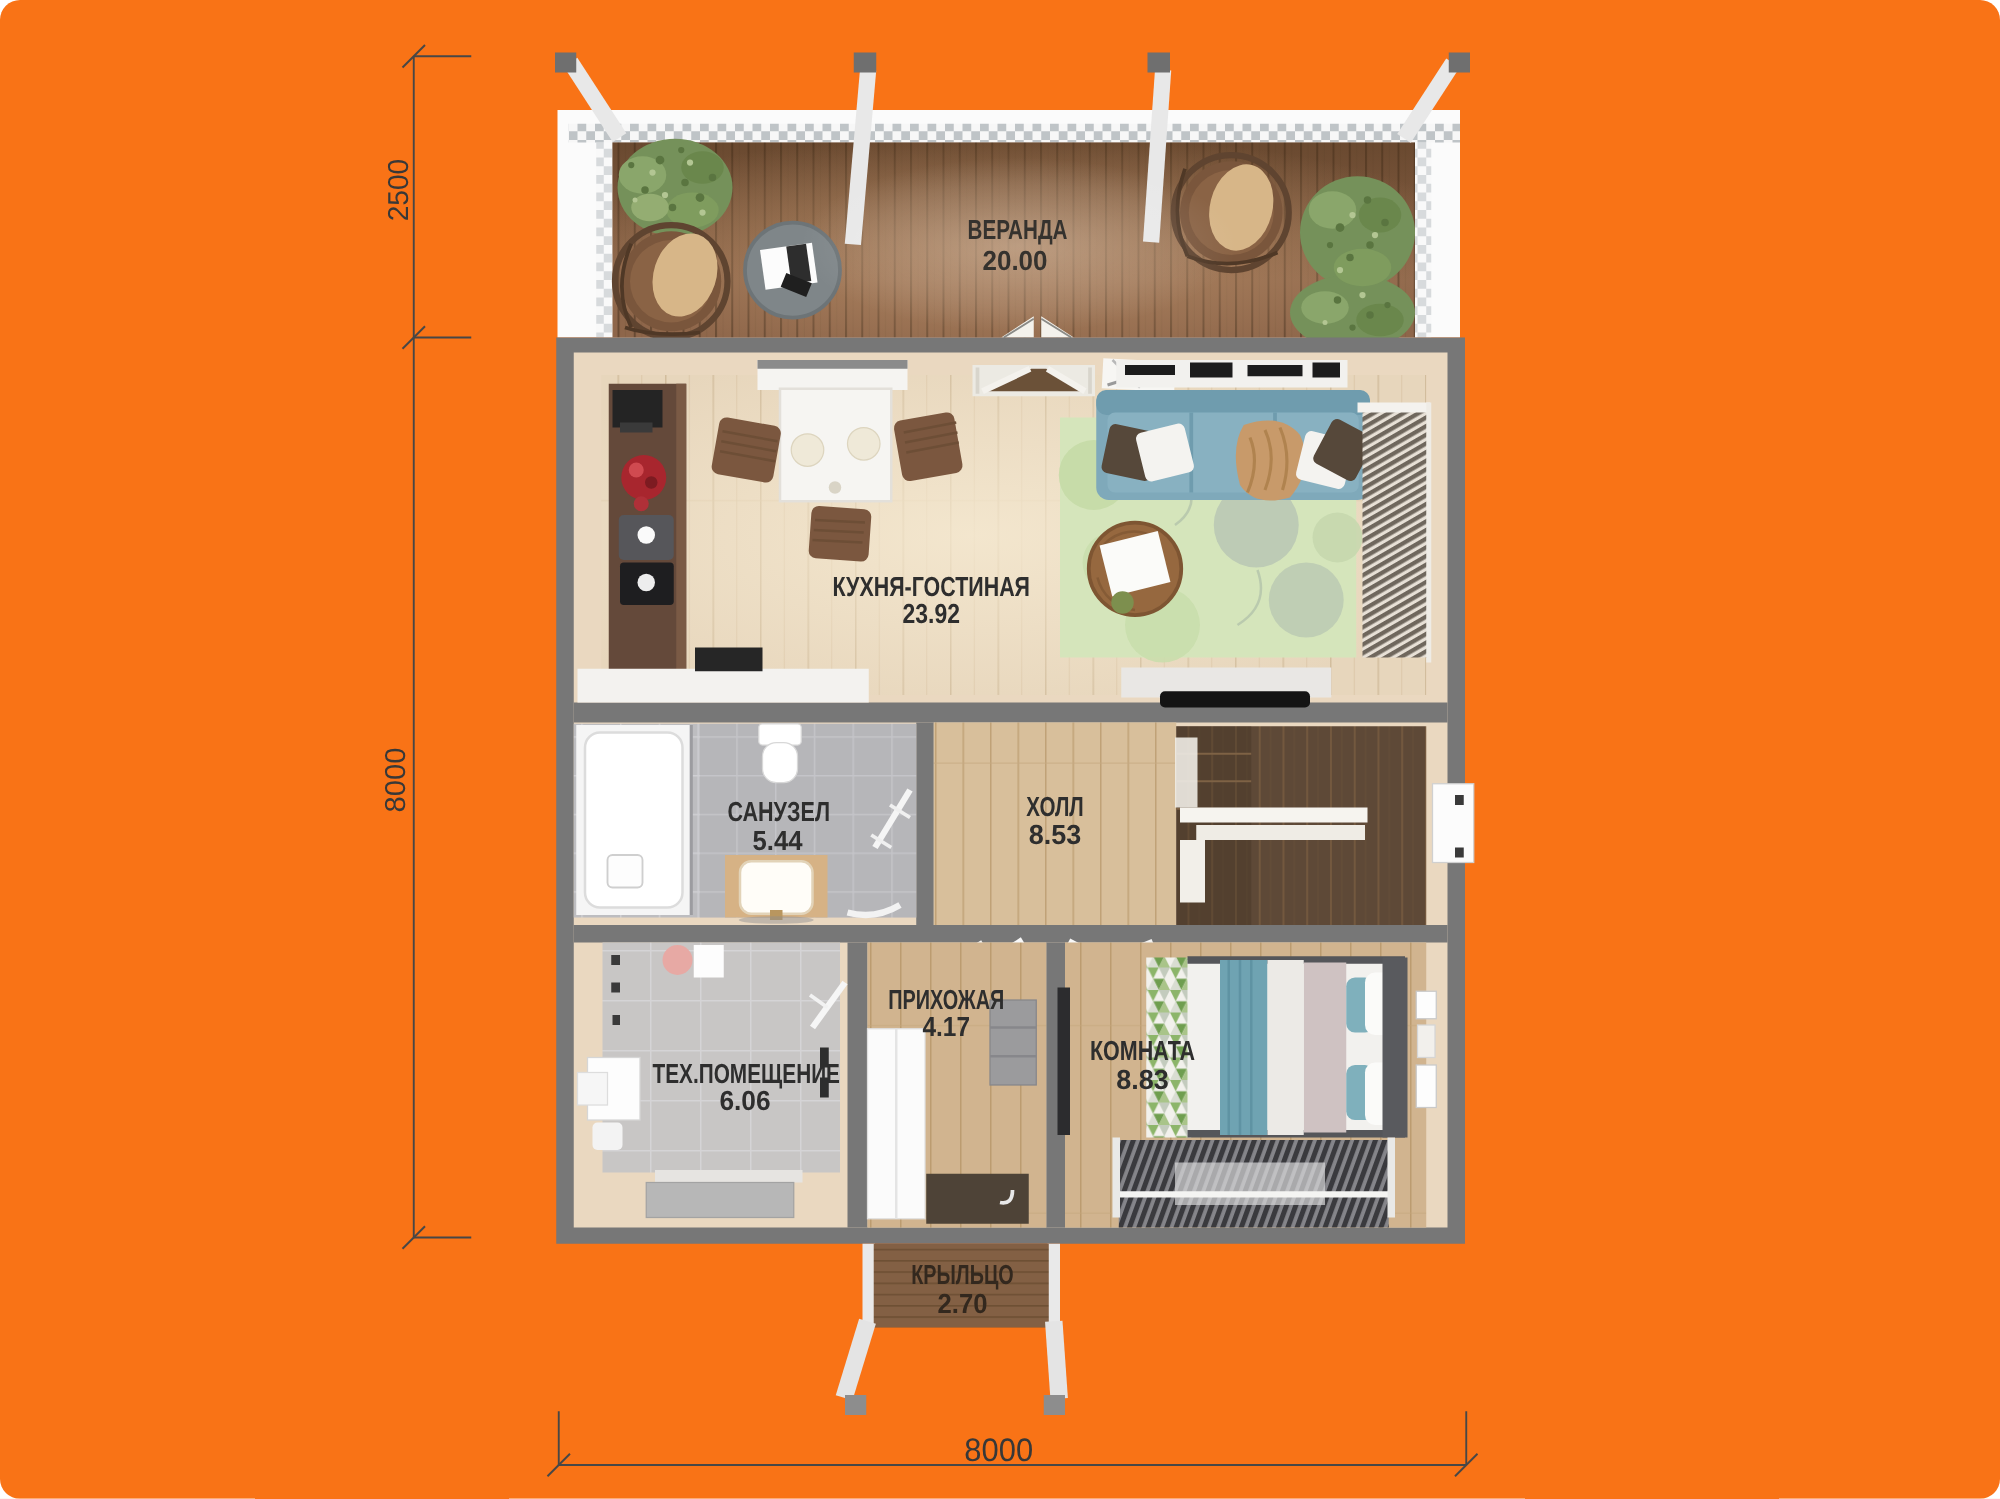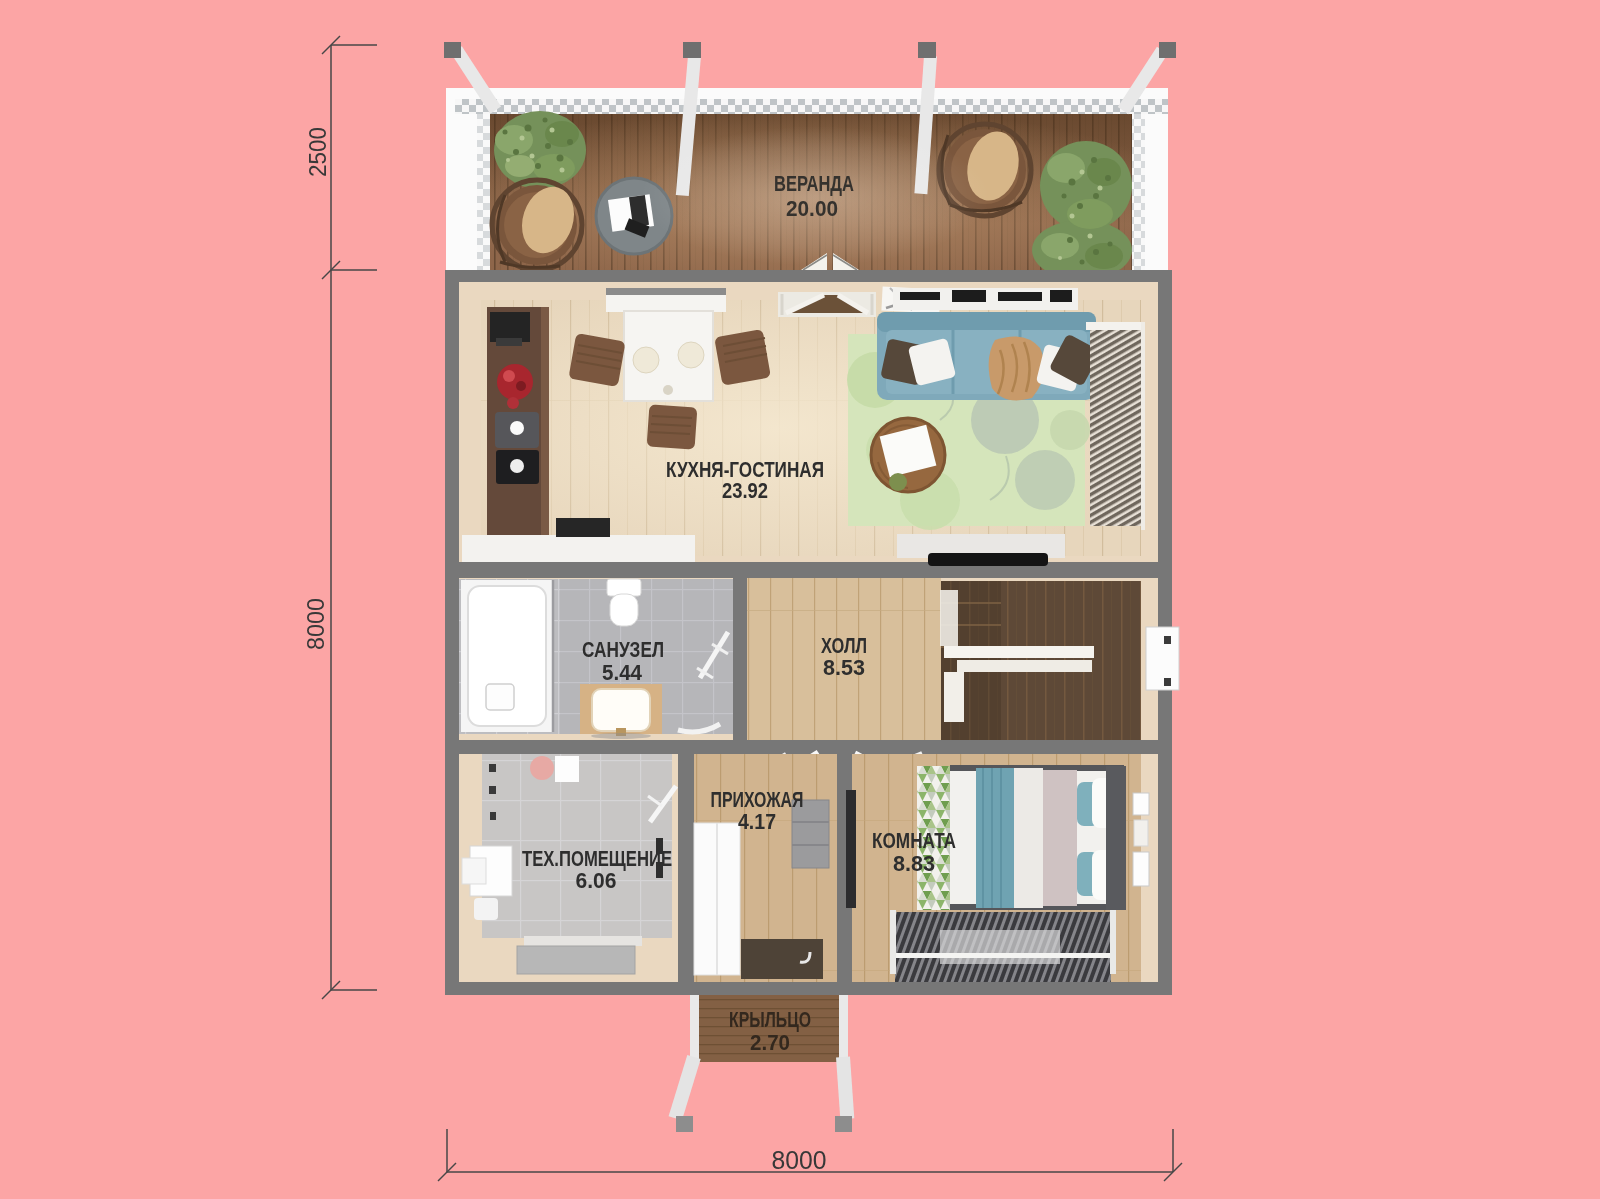--- a/index.html
+++ b/index.html
@@ -1,16 +1,16 @@
 <!DOCTYPE html>
 <html><head>
 <meta charset="utf-8">
 <style>
 html,body{margin:0;padding:0;background:#ffffff;}
-#c{position:relative;width:1600px;height:1199px;background:#fca5a5;font-family:"Liberation Sans",sans-serif;}
+#c{position:relative;width:1600px;height:1199px;background:#f97316;font-family:"Liberation Sans",sans-serif;border-radius:16px;}
 svg{position:absolute;top:0;left:0;}
 </style>
 </head>
 <body>
 <div id="c">
 <svg width="1600" height="1199" viewBox="0 0 1600 1199">
 <defs>
 <pattern id="deckP" width="13" height="200" patternUnits="userSpaceOnUse">
   <rect width="13" height="200" fill="#8e664a"></rect>
   <rect width="1.6" height="200" fill="#684a33"></rect>

